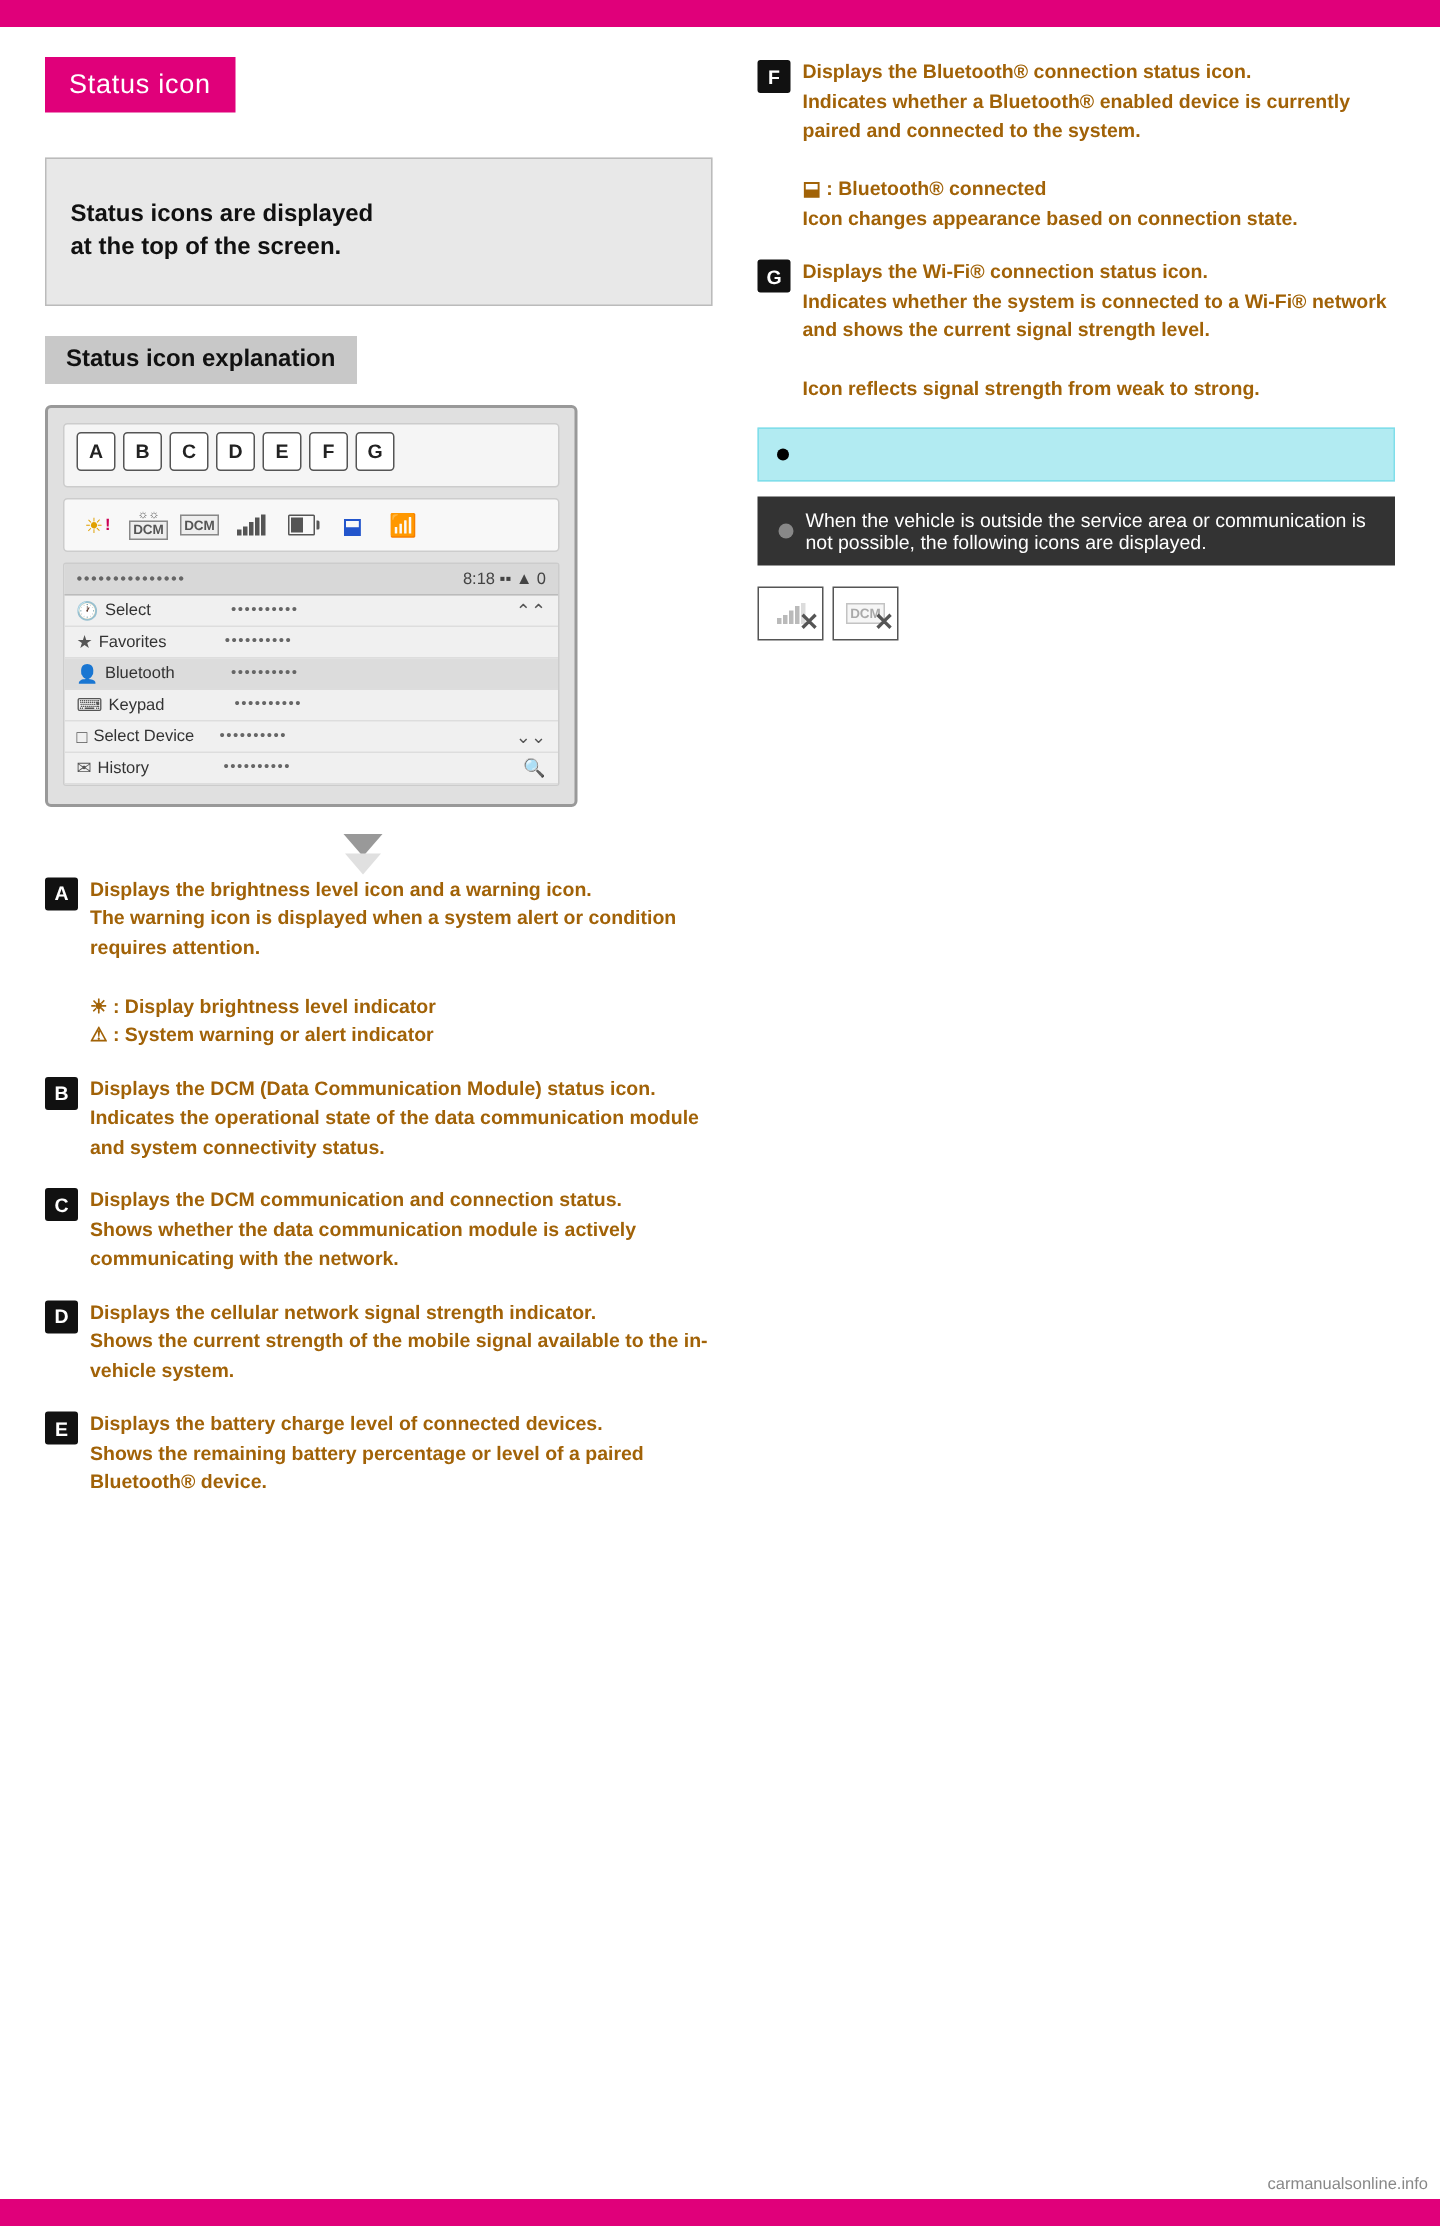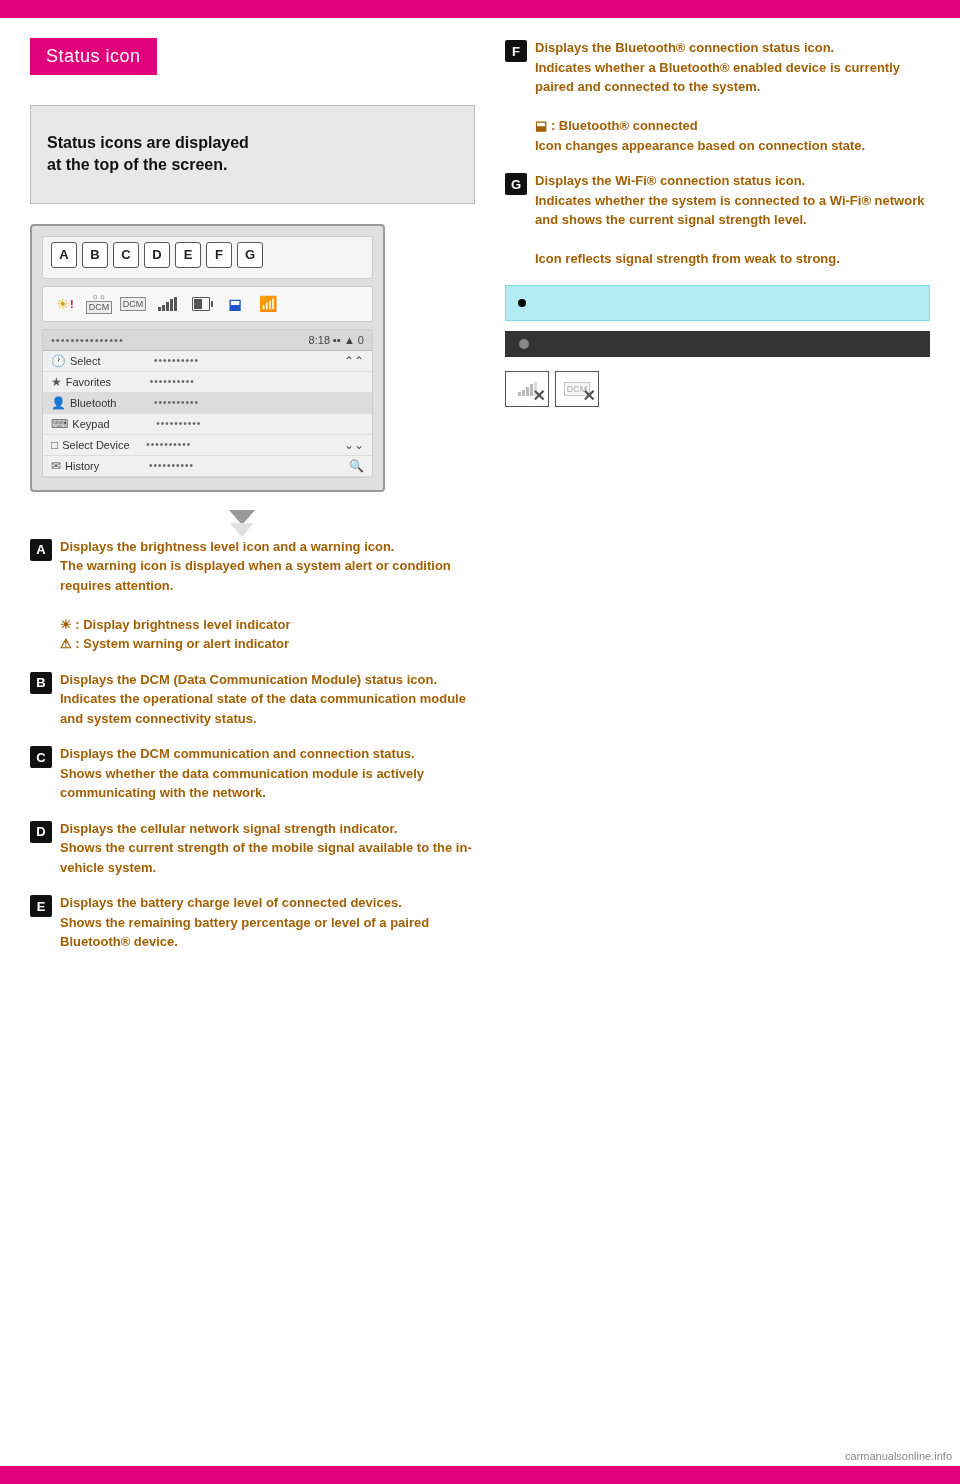--- a/index.html
+++ b/index.html
@@ -317,21 +317,21 @@
       font-size: 11px;
       color: #888;
     }
 
     
     .dots { color: #666; letter-spacing: 1px; }
 
     
     .dcm-text {
       font-size: 9px;
-      font-weight: normal;
+      font-weight: bold;
       color: #555;
       border: 1px solid #888;
       padding: 1px 2px;
       background: #eee;
     }
 
     
     .signal-bars {
       display: flex;
       align-items: flex-end;
@@ -384,20 +384,23 @@
       <span>Status icon</span>
     </div>
 
     
     <div class="info-box">
       <span>Status icons are displayed</span><br>
       <span>at the top of the screen.</span>
     </div>
 
     
+    <div class="explanation-heading">
+      <span>Status icon explanation</span>
+    </div>
 
     
     <div class="screen-mockup">
 
       <div class="mockup-status-bar">
 
         <div class="icon-labels-row">
           <div class="icon-label-box">A</div>
           <div class="icon-label-box">B</div>
           <div class="icon-label-box">C</div>
@@ -574,20 +577,21 @@
         Icon reflects signal strength from weak to strong.
       </div>
     </div>
 
     <div class="note-box">
       <span class="bullet"></span>
     </div>
 
     <div class="dark-box">
       <div class="dark-box-dot"></div>
+      <span>When the vehicle is outside the service area or communication is not possible, the following icons are displayed.</span>
     </div>
 
     <div class="no-service-icons">
 
       <div class="no-service-icon" style="width:44px; height:36px; position:relative;">
         <div class="signal-bars" style="opacity:0.4;">
           <div class="signal-bar" style="height:4px;"></div>
           <div class="signal-bar" style="height:6px;"></div>
           <div class="signal-bar" style="height:9px;"></div>
           <div class="signal-bar" style="height:12px;"></div>

